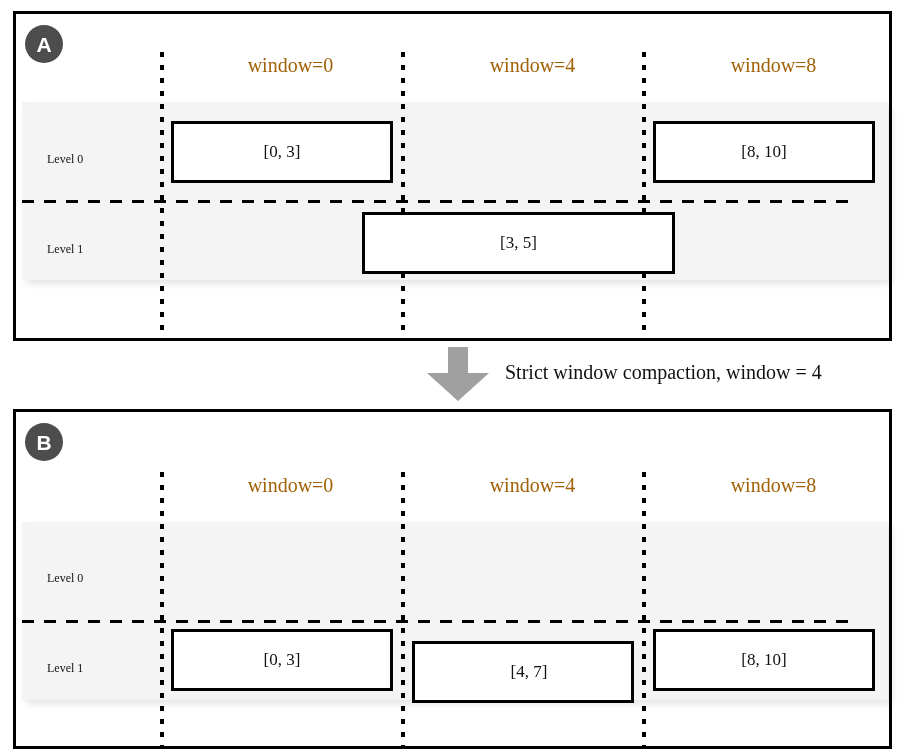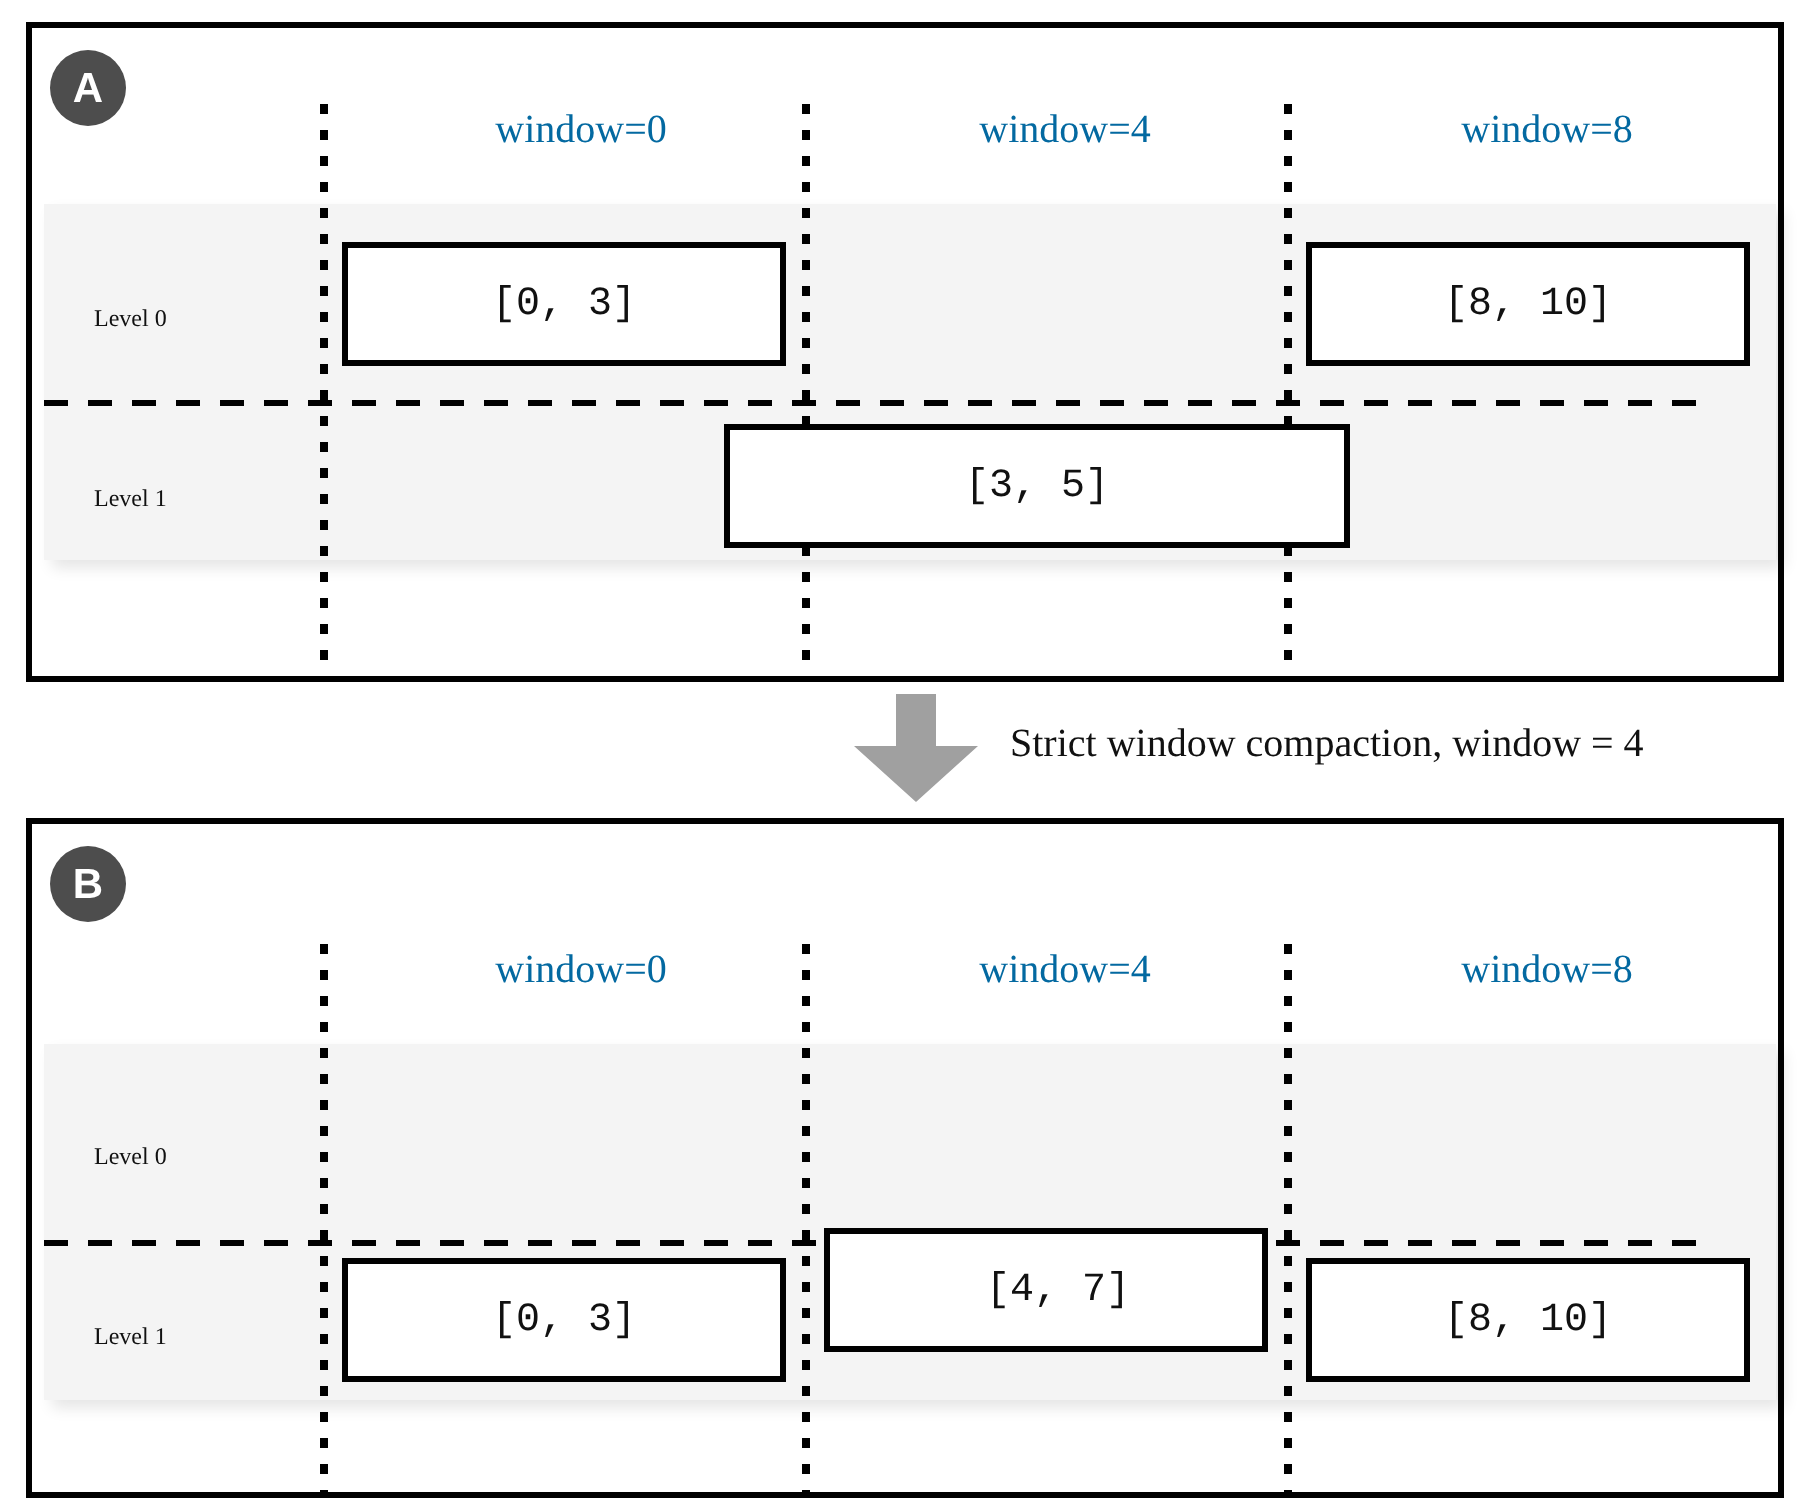--- a/index.html
+++ b/index.html
@@ -70,21 +70,21 @@
   }
   #panel-a .lvl0 { left: 31px; top: 138px; }
   #panel-a .lvl1 { left: 31px; top: 228px; }
   #panel-b .lvl0 { left: 31px; top: 159px; }
   #panel-b .lvl1 { left: 31px; top: 249px; }
 
   
   .col-header {
     position: absolute;
     font-size: 20px;
-    color: #0369a1;
+    color: #a16207;
     text-align: center;
     white-space: nowrap;
   }
 
   
   .vdot {
     position: absolute;
     width: 4px;
     background-image: linear-gradient(to bottom, #000 0 5px, transparent 5px 13px);
     background-size: 4px 13px;
@@ -102,24 +102,23 @@
 
   
   .ivbox {
     position: absolute;
     box-sizing: border-box;
     border: 3px solid #000000;
     background: #ffffff;
     display: flex;
     align-items: center;
     justify-content: center;
-    font-size: 20px;
+    font-size: 17px;
     color: #111111;
     white-space: nowrap;
-    font-family: Liberation Mono, monospace;
   }
 
   
   #transition {
     position: absolute;
     left: 0;
     top: 341px;
     width: 906px;
     height: 68px;
     text-align: center;
@@ -189,17 +188,17 @@
     <div class="col-header" style="left:404px; top:62px; width:225px;">window=4</div>
     <div class="col-header" style="left:645px; top:62px; width:225px;">window=8</div>
 
     <div class="vdot" style="left:144px; top:60px; height:277px;"></div>
     <div class="vdot" style="left:385px; top:60px; height:277px;"></div>
     <div class="vdot" style="left:626px; top:60px; height:277px;"></div>
 
     <div class="hdash" style="left:6px; top:208px; width:830px;"></div>
 
     <div class="ivbox" style="left:155px; top:217px; width:222px; height:62px;">[0, 3]</div>
-    <div class="ivbox" style="left:396px; top:202px; width:222px; height:62px;padding-left:12px;">[4, 7]</div>
+    <div class="ivbox" style="left:396px; top:229px; width:222px; height:62px;padding-left:12px;">[4, 7]</div>
     <div class="ivbox" style="left:637px; top:217px; width:222px; height:62px;">[8, 10]</div>
   </div>
 
 </div>
 
 </body></html>

